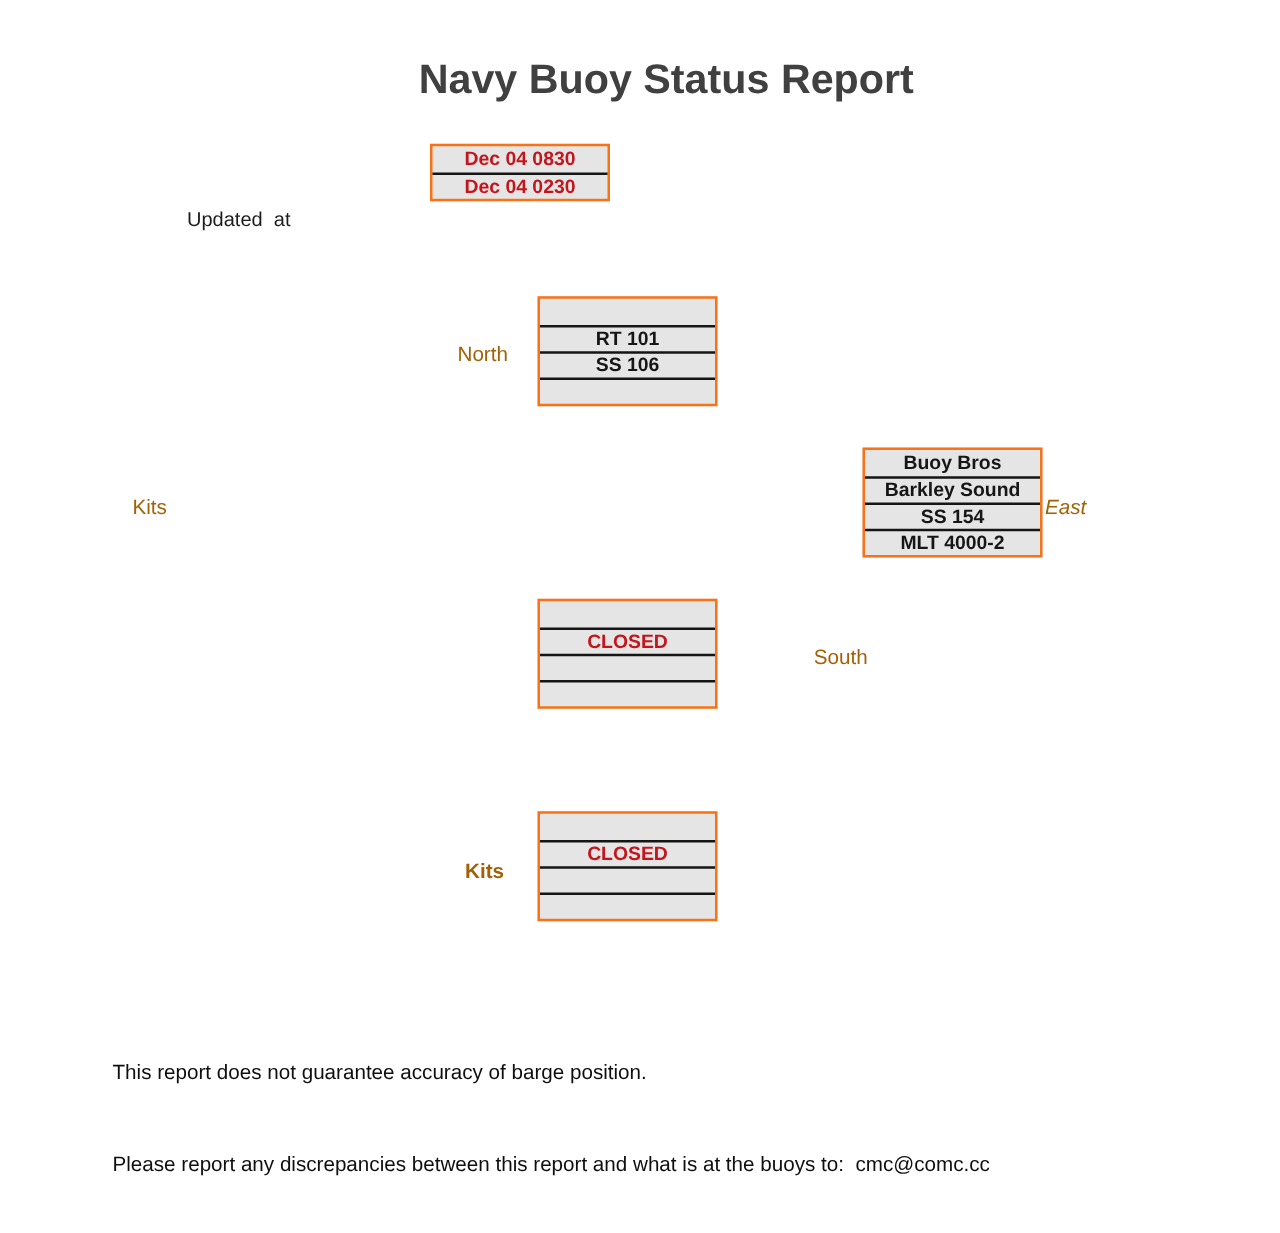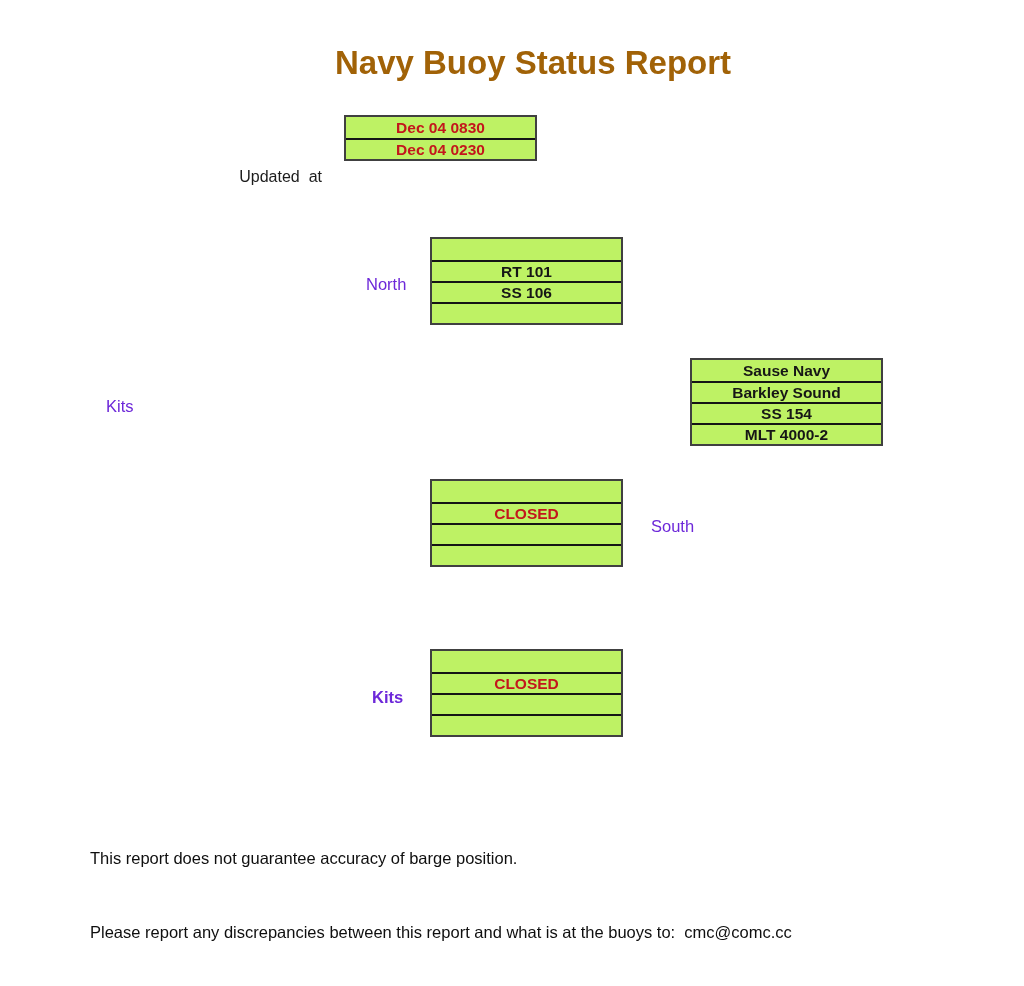--- a/index.html
+++ b/index.html
@@ -19,38 +19,38 @@
   }
   .title {
     position: absolute;
     top: 44px;
     left: 42px;
     width: 982px;
     text-align: center;
     font-size: 33px;
     font-weight: 700;
     letter-spacing: 0px;
-    color: #a16207;
+    color: #404040;
   }
   .updated-labels {
     position: absolute;
     top: 117px;
     left: 60px;
     width: 262px;
-    text-align: right;
+    text-align: center;
     font-size: 16px;
     line-height: 24px;
     color: #1c1c1c;
     white-space: pre-wrap;
   }
   .btable {
     position: absolute;
-    width: 193px;
-    border: 2px solid #404040;
-    background: #bef264;
+    width: 144px;
+    border: 2px solid #f97316;
+    background: #e5e5e5;
   }
   .btable .cell {
     height: 21px;
     display: flex;
     align-items: center;
     justify-content: center;
     font-size: 15.5px;
     font-weight: 700;
     color: #161616;
     border-top: 2px solid #151515;
@@ -61,21 +61,21 @@
   .cell.red { color: #C3161C; }
   #box-updated { left: 344px; top: 115px; }
   #tbl-north  { left: 430px; top: 237px; }
   #tbl-west   { left: 172px; top: 358px; }
   #tbl-east   { left: 690px; top: 358px; }
   #tbl-south  { left: 430px; top: 479px; }
   #tbl-kits   { left: 430px; top: 649px; }
   .dir-label {
     position: absolute;
     font-size: 16.5px;
-    color: #6d28d9;
+    color: #a16207;
     white-space: pre;
   }
   #lbl-north { left: 366px; top: 275px; }
   #lbl-west  { left: 106px; top: 397px; }
   #lbl-east  { left: 836px; top: 397px; font-style: italic; }
   #lbl-south { left: 626px; top: 517px; margin-left: 25px; }
   #lbl-kits  { left: 372px; top: 688px; font-weight: bold; }
   .footer {
     position: absolute;
     left: 90px;
@@ -107,21 +107,21 @@
     <div class="cell"></div>
     <div class="cell">RT 101</div>
     <div class="cell">SS 106</div>
     <div class="cell"></div>
   </div>
 
   <div class="dir-label" id="lbl-west">Kits</div>
 
   <div class="dir-label" id="lbl-east">East</div>
   <div class="btable" id="tbl-east">
-    <div class="cell">Sause Navy</div>
+    <div class="cell">Buoy Bros</div>
     <div class="cell">Barkley Sound</div>
     <div class="cell">SS 154</div>
     <div class="cell">MLT 4000-2</div>
   </div>
 
   <div class="dir-label" id="lbl-south">South</div>
   <div class="btable" id="tbl-south">
     <div class="cell"></div>
     <div class="cell red">CLOSED</div>
     <div class="cell"></div>

